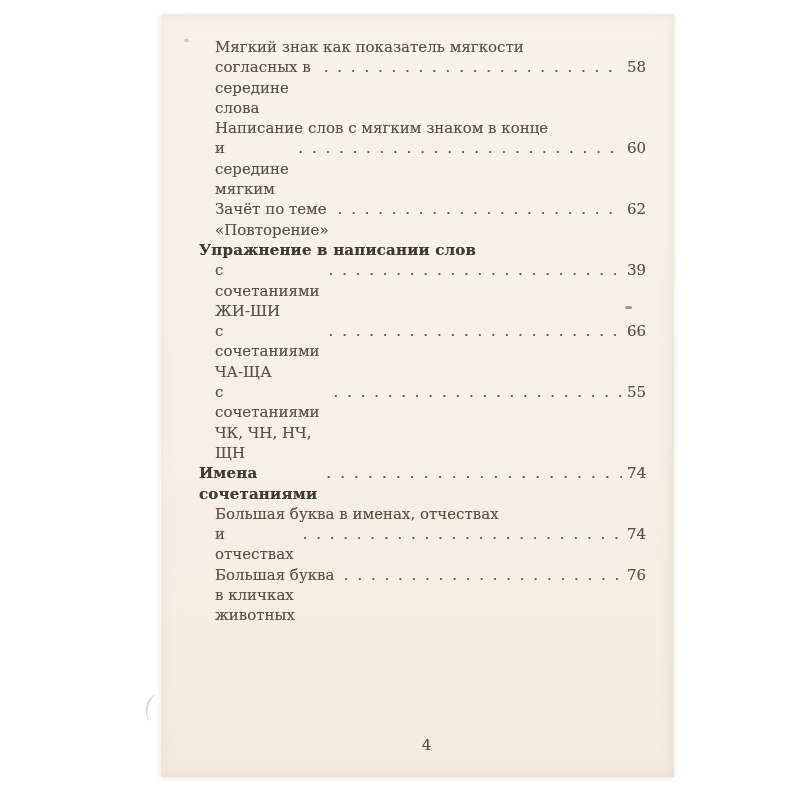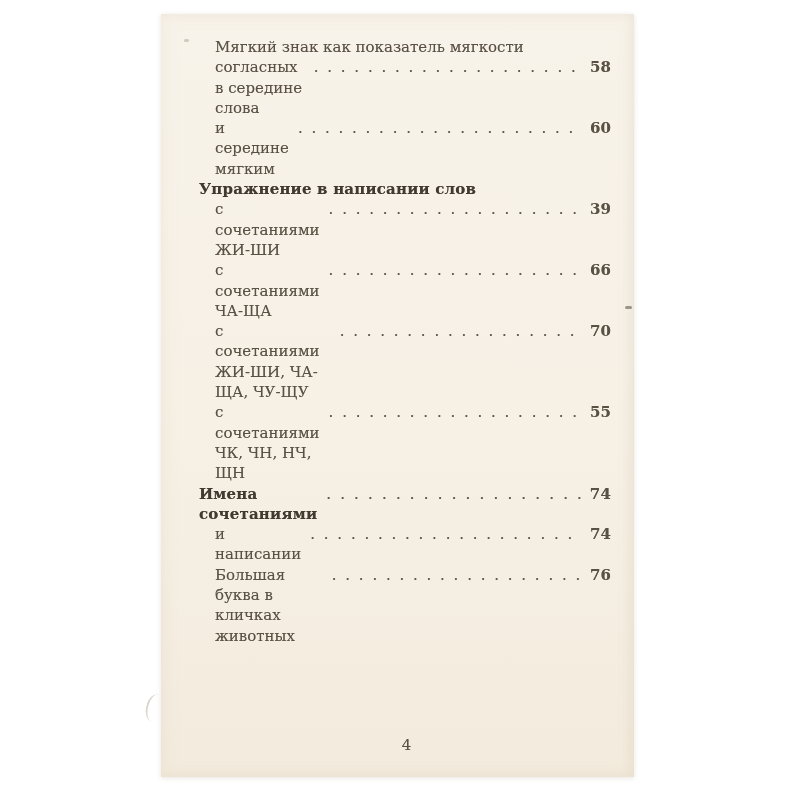--- a/index.html
+++ b/index.html
@@ -19,20 +19,21 @@
   }
   
   .page {
     position: absolute;
     left: 161px;
     top: 14px;
     width: 473px;
     height: 763px;
     background: linear-gradient(180deg, #f8f3ea 0%, #f6f0e5 55%, #f3ebdd 100%);
     box-shadow: 0 1px 5px rgba(120,110,90,0.18), inset 0 0 18px rgba(190,170,140,0.10), inset -4px 0 8px rgba(180,160,130,0.08);
+    padding-left: 40px;
   }
   .toc {
     position: absolute;
     left: 38px;
     right: 20px;
     top: 23px;
     font-size: 15px;
     line-height: 20.3px;
     color: #585144;
     text-shadow: 0 0 0.6px rgba(95,85,70,0.45);
@@ -59,22 +60,22 @@
     font-weight: 400;
     color: #5d564a;
   }
   .dots::after {
     content: ". . . . . . . . . . . . . . . . . . . . . . . . . . . . . . . . . . . . . . . . . . . . . . . . . .";
     word-spacing: 4px;
   }
   .pagenum {
     flex: 0 0 auto;
     min-width: 27px;
-    text-align: center;
-    font-weight: 700;
+    text-align: left;
+    font-weight: 400;
     color: #585144;
   }
   .footer {
     position: absolute;
     left: 38px;
     right: 20px;
     top: 722px;
     text-align: center;
     font-size: 15px;
     color: #585144;
@@ -122,24 +123,32 @@
         <div class="section">
           <div class="entry sub">
             <div class="line"><span class="text">Мягкий знак как показатель мягкости</span></div>
             <div class="line row">
               <span class="text">согласных в середине слова</span>
               <span class="dots"></span>
               <span class="pagenum">58</span>
             </div>
           </div>
           <div class="entry sub">
+            <div class="line"><span class="text">Написание слов с мягким знаком в конце</span></div>
             <div class="line row">
               <span class="text">и середине мягким</span>
               <span class="dots"></span>
               <span class="pagenum">60</span>
+            </div>
+          </div>
+          <div class="entry sub">
+            <div class="line row">
+              <span class="text">Зачёт по теме «Повторение»</span>
+              <span class="dots"></span>
+              <span class="pagenum">62</span>
             </div>
           </div>
         </div>
         <div class="section">
           <div class="entry heading">
             <div class="line"><span class="text">Упражнение в написании слов</span></div>
           </div>
           <div class="entry sub">
             <div class="line row">
               <span class="text">с сочетаниями ЖИ-ШИ</span>
@@ -149,44 +158,38 @@
           </div>
           <div class="entry sub">
             <div class="line row">
               <span class="text">с сочетаниями ЧА-ЩА</span>
               <span class="dots"></span>
               <span class="pagenum">66</span>
             </div>
           </div>
           <div class="entry sub">
             <div class="line row">
-              <span class="text">с сочетаниями ЖИ-ШИ, ЧА-ЩА, ЧУ-ЩУ</span>
-              <span class="dots"></span>
-              <span class="pagenum">70</span>
-            </div>
-          </div>
-          <div class="entry sub">
-            <div class="line row">
               <span class="text">с сочетаниями ЧК, ЧН, НЧ, ЩН</span>
               <span class="dots"></span>
               <span class="pagenum">55</span>
             </div>
           </div>
         </div>
         <div class="section">
           <div class="entry heading">
             <div class="line row">
               <span class="text">Имена сочетаниями</span>
               <span class="dots"></span>
               <span class="pagenum">74</span>
             </div>
           </div>
           <div class="entry sub">
-            <div class="line row">
-              <span class="text">и написании</span>
+            <div class="line"><span class="text">Большая буква в именах, отчествах</span></div>
+            <div class="line row">
+              <span class="text">и отчествах</span>
               <span class="dots"></span>
               <span class="pagenum">74</span>
             </div>
           </div>
           <div class="entry sub">
             <div class="line row">
               <span class="text">Большая буква в кличках животных</span>
               <span class="dots"></span>
               <span class="pagenum">76</span>
             </div>

